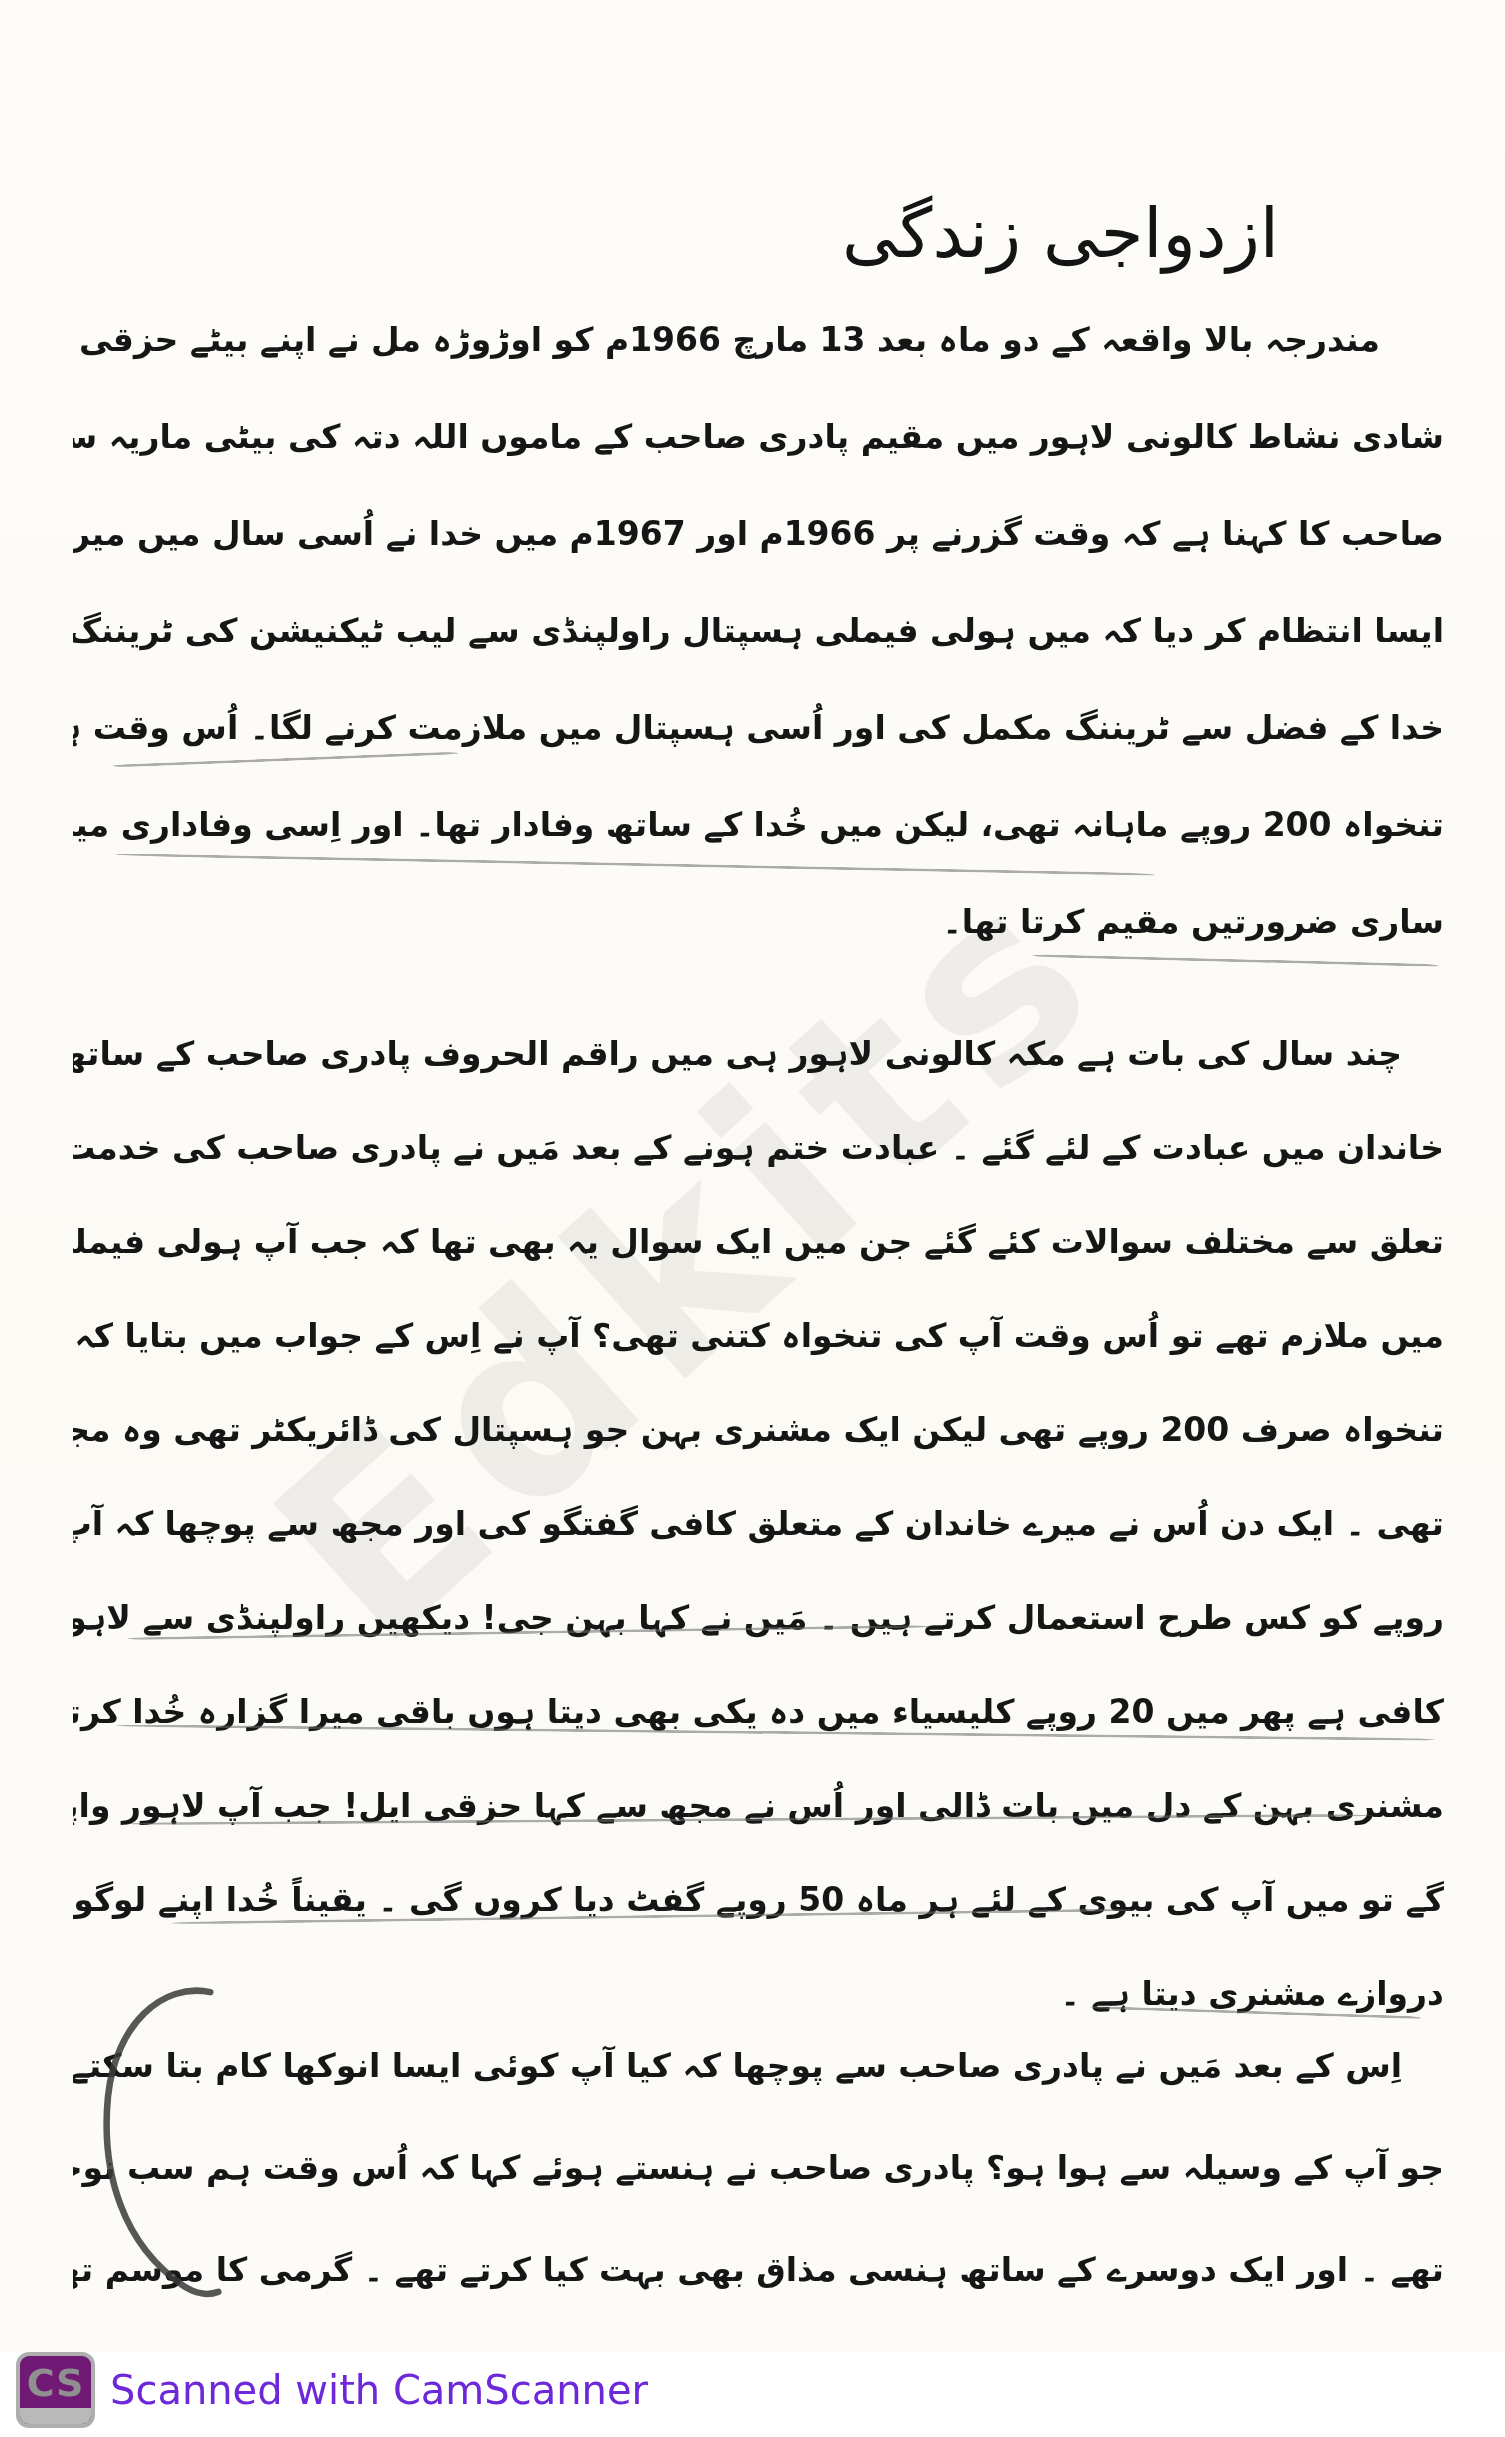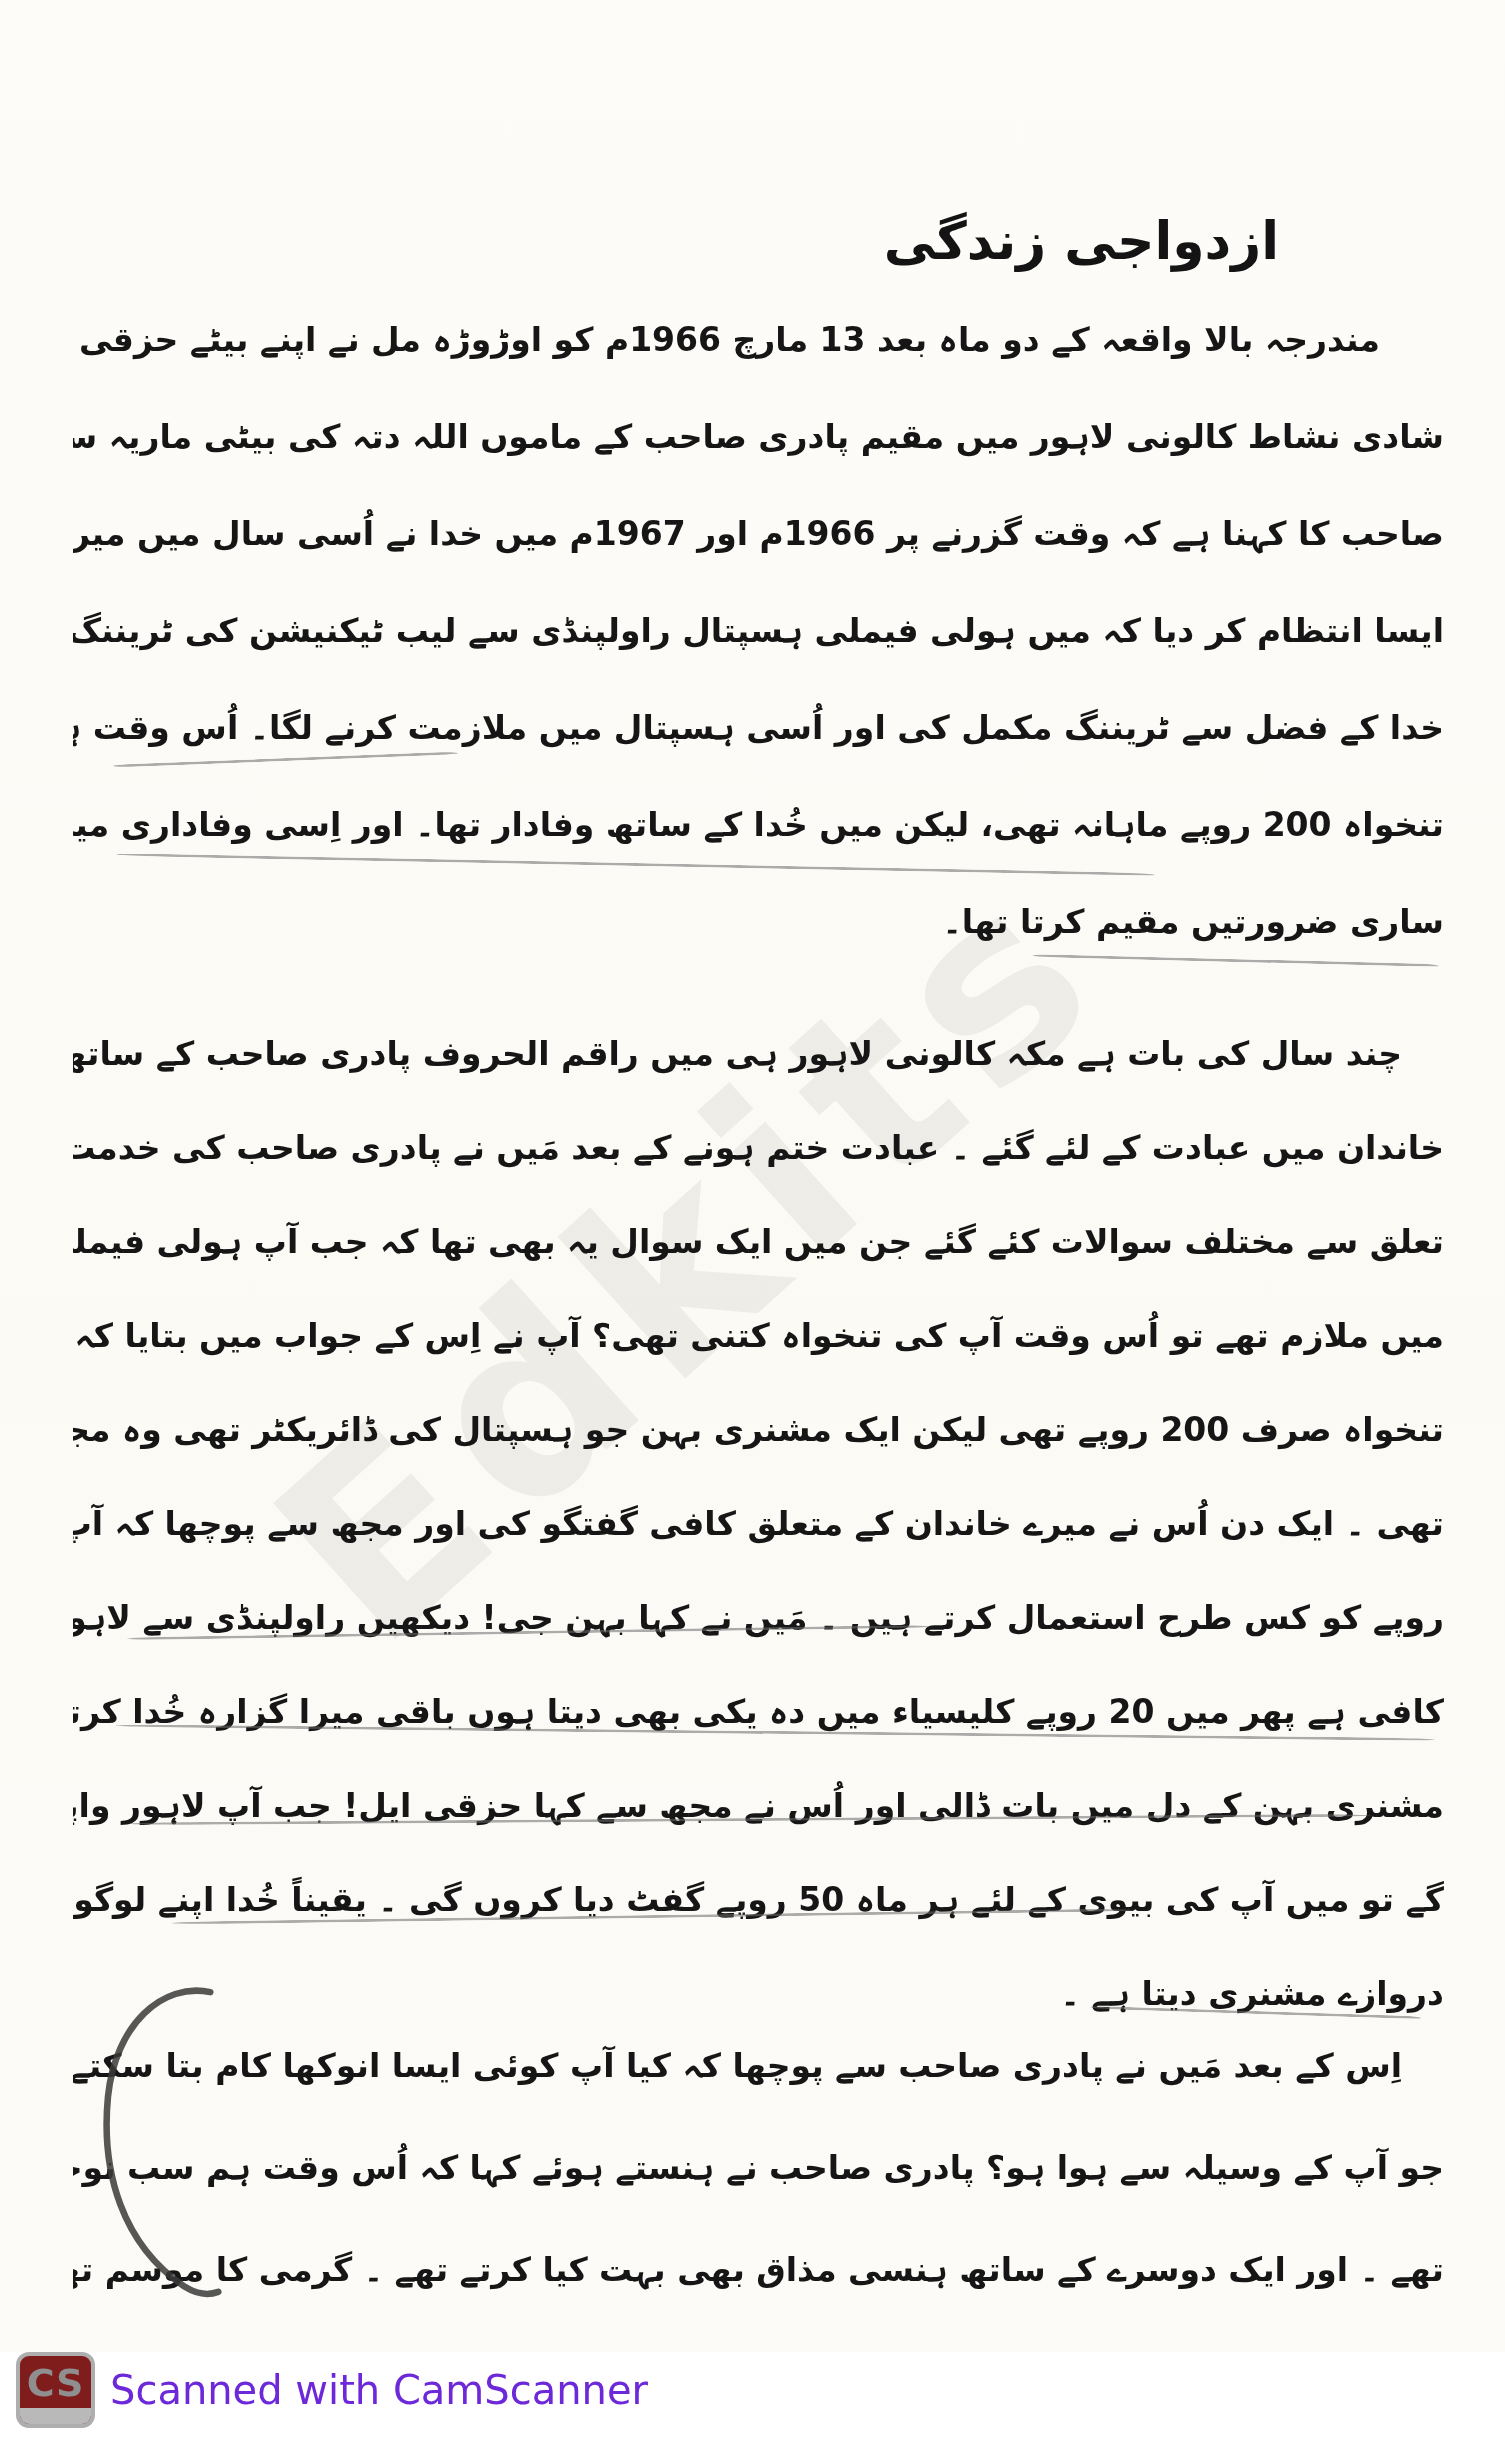--- a/index.html
+++ b/index.html
@@ -10,23 +10,23 @@
     background-image:linear-gradient(180deg,#fdfcf9 0%,#fbfaf5 55%,#fcfbf8 100%);
     overflow:hidden;
     font-family:"DejaVu Sans","Liberation Sans",sans-serif;
   }
   .page-number{
     position:absolute;top:78px;left:0;width:100%;
     text-align:center;font-size:39px;color:#2e2e2e;letter-spacing:2.2px;
     font-family:"DejaVu Sans",sans-serif;
   }
   .heading{
-    position:absolute;top:181px;right:227px;height:120px;
+    position:absolute;top:173px;right:227px;height:120px;
     display:flex;align-items:center;
-    direction:rtl;font-size:52px;font-weight:700;color:#141414;
+    direction:rtl;font-size:69px;font-weight:400;color:#141414;
   }
   .para{
     position:absolute;right:62px;left:73px;
     direction:rtl;color:#161616;overflow:visible;
   }
   .para .line{
     white-space:nowrap;overflow:hidden;
     display:flex;align-items:center;
     font-size:33px;font-weight:600;line-height:1;
     text-align:right;
@@ -50,21 +50,21 @@
   }
   .pen-mark{position:absolute;left:76px;top:1982px;}
   .footer{
     position:absolute;left:0;bottom:0;width:100%;height:86px;
     background:#ffffff;
   }
   .cs-logo{
     position:absolute;left:16px;bottom:10.2px;
     width:71px;height:68px;
     border:4.4px solid #aeaeae;border-radius:13px;
-    background:#7f1d1d;overflow:hidden;
+    background:#701a75;overflow:hidden;
     display:flex;align-items:center;justify-content:center;
   }
   .cs-logo .cs-letters{
     font-size:38px;font-weight:700;color:#8f8f8f;
     margin-bottom:13px;letter-spacing:0.7px;
     font-family:"DejaVu Sans",sans-serif;
   }
   .cs-logo .cs-base{
     position:absolute;left:0;bottom:0;width:100%;height:16px;
     background:#b9b9b9;

